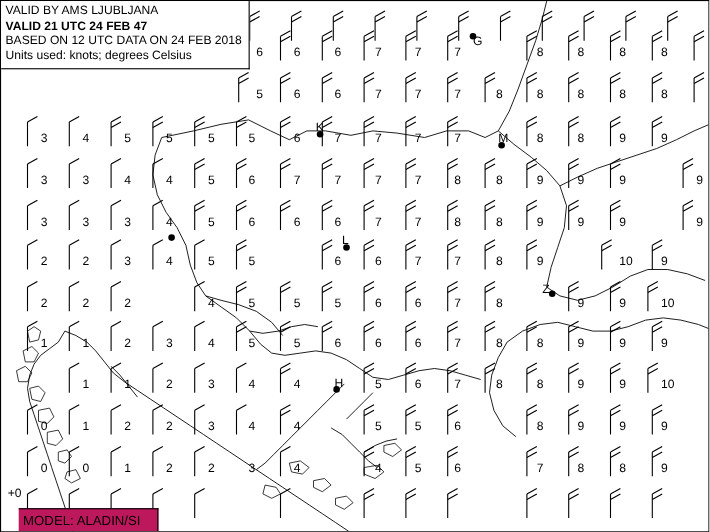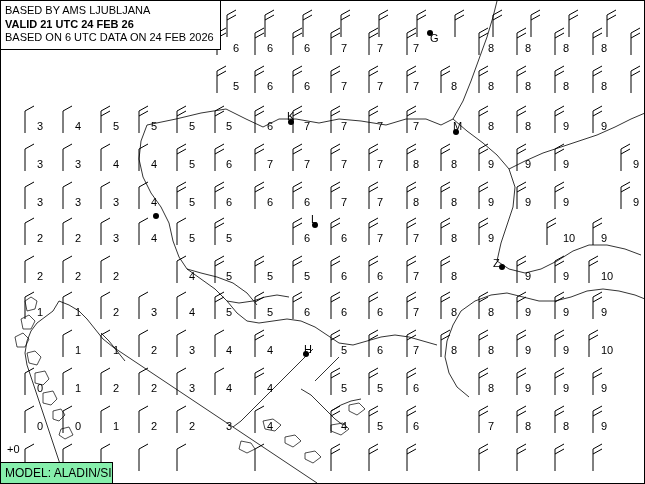--- a/index.html
+++ b/index.html
@@ -3,21 +3,21 @@
 <meta charset="utf-8">
 <style>
   html,body{margin:0;padding:0;background:#fff;}
   body{font-family:"Liberation Sans",sans-serif;}
   #app{position:relative;width:645px;height:484px;overflow:hidden;background:#fff;border:1px solid #000;box-sizing:border-box;}
   #map-area{position:absolute;left:0;top:0;width:645px;height:484px;}
   svg{position:absolute;left:0;top:0;}
   .legend{position:absolute;left:0;top:0;background:#fff;border:1px solid #000;border-left:none;border-top:none;padding:3px 6px 4px 4px;box-sizing:border-box;}
   .legend div{font-size:11px;line-height:13.6px;color:#000;white-space:nowrap;}
   .legend .b{font-weight:bold;}
-  .model-box{position:absolute;left:0;bottom:0;background:#86efac;border:1px solid #000;border-left:none;border-bottom:none;padding:3px 0 3px 4px;}
+  .model-box{position:absolute;left:16px;bottom:0;background:#be185d;border:1px solid #000;border-left:none;border-bottom:none;padding:3px 15px 3px 4px;}
   .model-box div{font-size:12px;color:#000;white-space:nowrap;}
   .temp{position:absolute;font-size:11px;color:#000;line-height:11px;}
   .stn-label{position:absolute;font-size:11px;color:#000;line-height:11px;}
   .corner{position:absolute;font-size:11px;color:#000;}
 </style>
 </head>
 <body>
 
 <div id="app">
 
@@ -1126,23 +1126,24 @@
         <div class="stn-label" style="left: 429px; top: 32px;">G</div>
         <div class="stn-label" style="left: 286px; top: 110px;">K</div>
         <div class="stn-label" style="left: 452px; top: 120px;">M</div>
         <div class="stn-label" style="left: 310px; top: 213px;">L</div>
         <div class="stn-label" style="left: 492px; top: 257px;">Z</div>
         <div class="stn-label" style="left: 303px; top: 343px;">H</div>
       </div>
   </div>
 
   <div class="legend">
-    <div>BASED BY AMS LJUBLJANA</div>
-    <div class="b">VALID 21 UTC 24 FEB 26</div>
-    <div>BASED ON 6 UTC DATA ON 24 FEB 2026</div>
+    <div>VALID BY AMS LJUBLJANA</div>
+    <div class="b">VALID 21 UTC 24 FEB 47</div>
+    <div>BASED ON 12 UTC DATA ON 24 FEB 2018</div>
+    <div>Units used: knots; degrees Celsius</div>
   </div>
 
   <div class="model-box">
     <div>MODEL: ALADIN/SI</div>
   </div>
 
   <div class="corner" style="left:6px;bottom:28px;">+0</div>
 
 </div>
 

